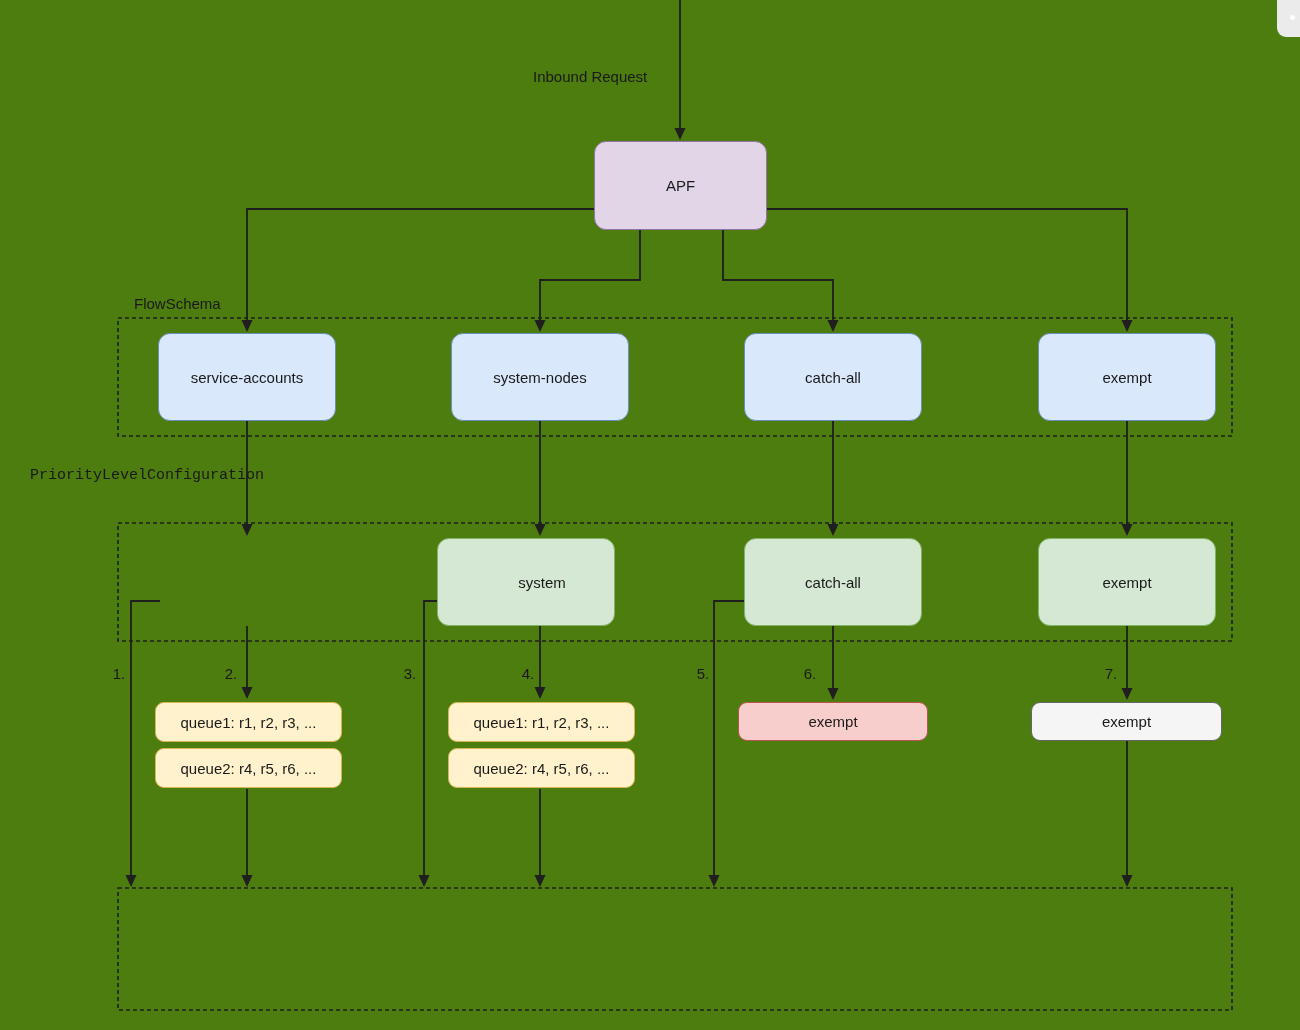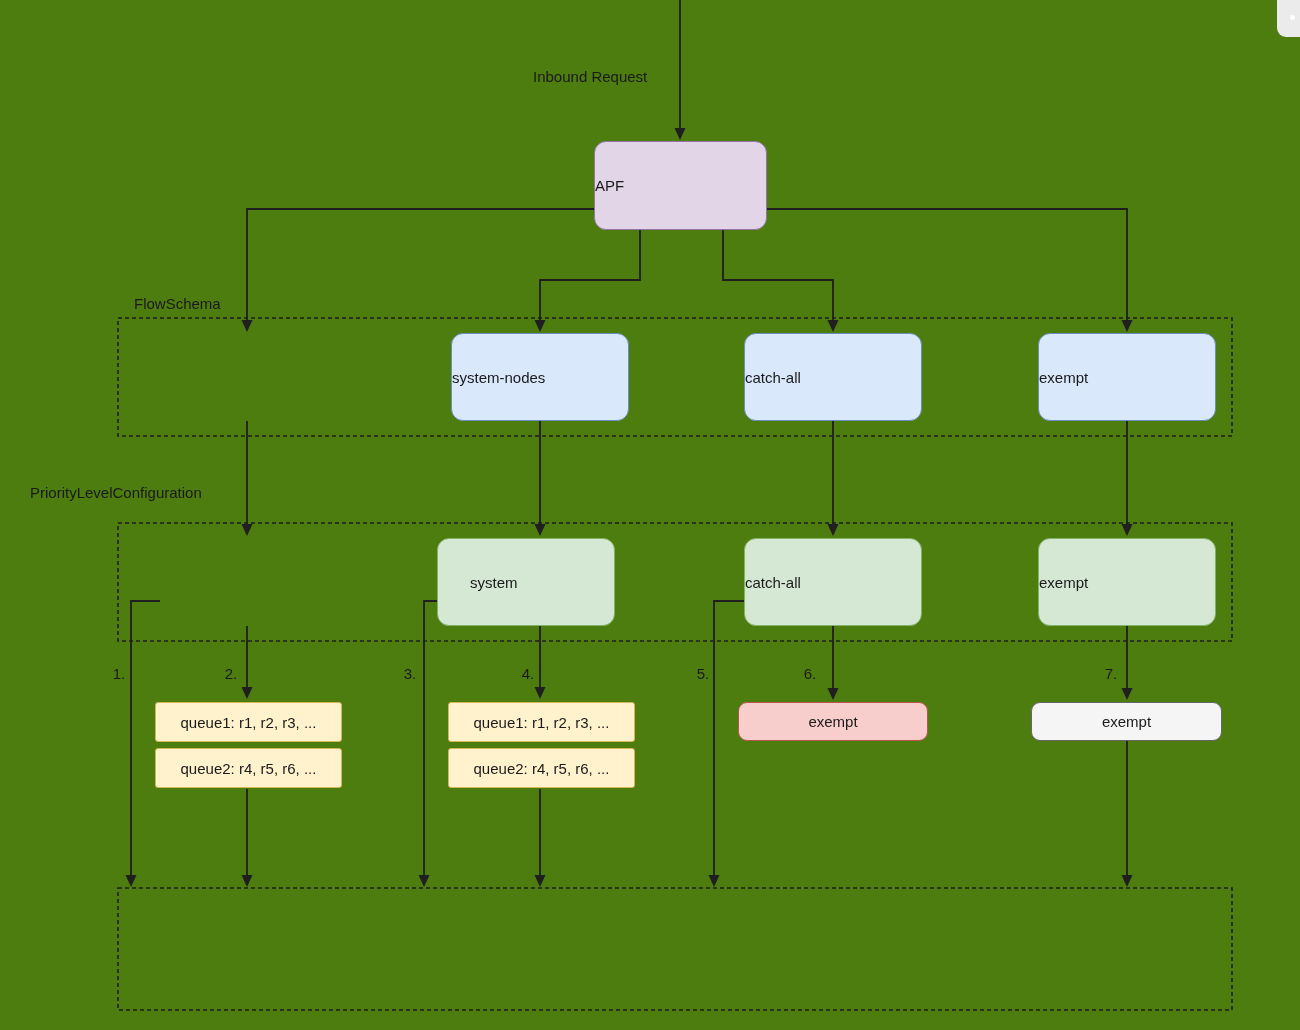--- a/index.html
+++ b/index.html
@@ -31,37 +31,37 @@
   .edges rect.group {
     fill: none;
     stroke: #1f1f1f;
     stroke-width: 1.6;
     stroke-dasharray: 4 3;
   }
   .node {
     position: absolute;
     display: flex;
     align-items: center;
-    justify-content: flex-start;
+    justify-content: center;
     font-size: 15px;
     z-index: 2;
     text-align: center;
   }
   .big { width: 178px; height: 88px; border-radius: 12px; }
   .apf {
     left: 594px; top: 141px; width: 173px; height: 89px;
     border-radius: 12px;
     background: #e1d5e7; border: 1.5px solid #9673a6;
   }
   .blue  { background: #dae8fc; border: 1.5px solid #6c8ebf; }
   .green { background: #d5e8d4; border: 1.5px solid #82b366; }
   .queue {
     position: absolute;
     width: 187px; height: 40px;
-    border-radius: 3px;
+    border-radius: 9px;
     background: #fff2cc; border: 1.5px solid #d6b656;
     display: flex; align-items: center; justify-content: center;
     font-size: 15px; z-index: 2;
   }
   .reject-box {
     position: absolute;
     left: 738px; top: 702px; width: 190px; height: 39px;
     border-radius: 9px;
     background: #f8cecc; border: 1.5px solid #b85450;
     display: flex; align-items: center; justify-content: center;
@@ -178,31 +178,34 @@
   </svg>
 
   <div class="free-label" style="left:533px; top:68px;">Inbound Request</div>
 
   <div class="node apf">
     <span>APF</span>
   </div>
 
   <div class="section-label" style="left:134px; top:295px;">FlowSchema</div>
 
+  <div class="node big blue" style="left:158px; top:333px;">
+    <span>service-accounts</span>
+  </div>
   <div class="node big blue" style="left:451px; top:333px;">
     <span>system-nodes</span>
   </div>
   <div class="node big blue" style="left:744px; top:333px;">
     <span>catch-all</span>
   </div>
   <div class="node big blue" style="left:1038px; top:333px;">
     <span>exempt</span>
   </div>
 
-  <div class="section-label" style="left:30px; top:484px;">PriorityLevelConfiguration</div>
+  <div class="section-label" style="left:30px; top:467px;font-family:Liberation Mono, monospace;">PriorityLevelConfiguration</div>
 
   <div class="node big green" style="left:437px; top:538px;padding-left:32px;">
     <span>system</span>
   </div>
   <div class="node big green" style="left:744px; top:538px;">
     <span>catch-all</span>
   </div>
   <div class="node big green" style="left:1038px; top:538px;">
     <span>exempt</span>
   </div>

